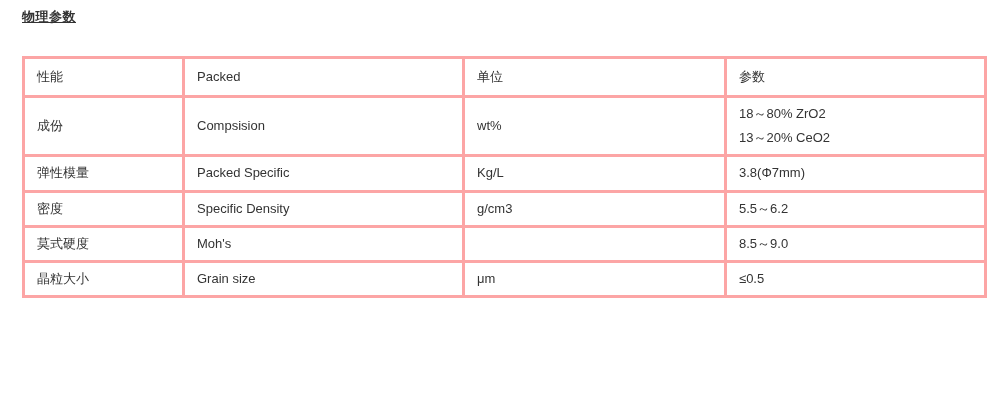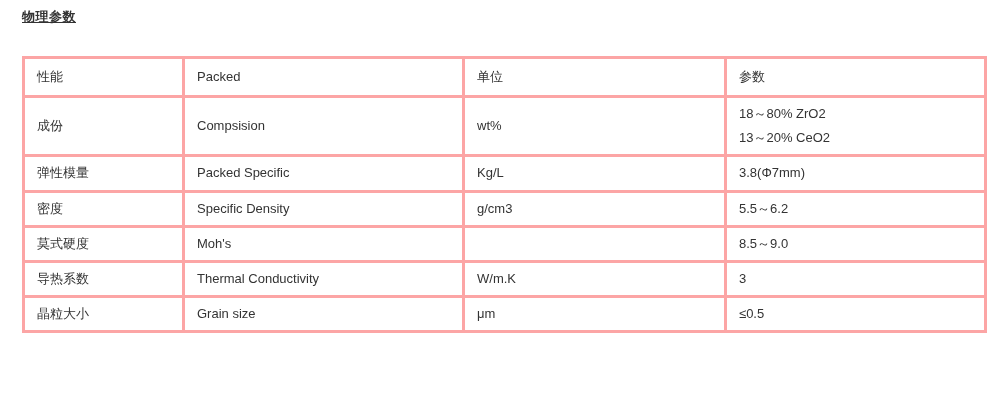--- a/index.html
+++ b/index.html
@@ -110,26 +110,20 @@
         </tr>
 
         <tr>
           <td>莫式硬度</td>
           <td>Moh's</td>
           <td></td>
           <td>8.5～9.0</td>
         </tr>
 
 
-        <tr>
-          <td>导热系数</td>
-          <td>Thermal Conductivity</td>
-          <td>W/m.K</td>
-          <td>3</td>
-        </tr>
 
 
 
         <tr>
           <td>晶粒大小</td>
           <td>Grain size</td>
           <td>μm</td>
           <td>≤0.5</td>
         </tr>
 

